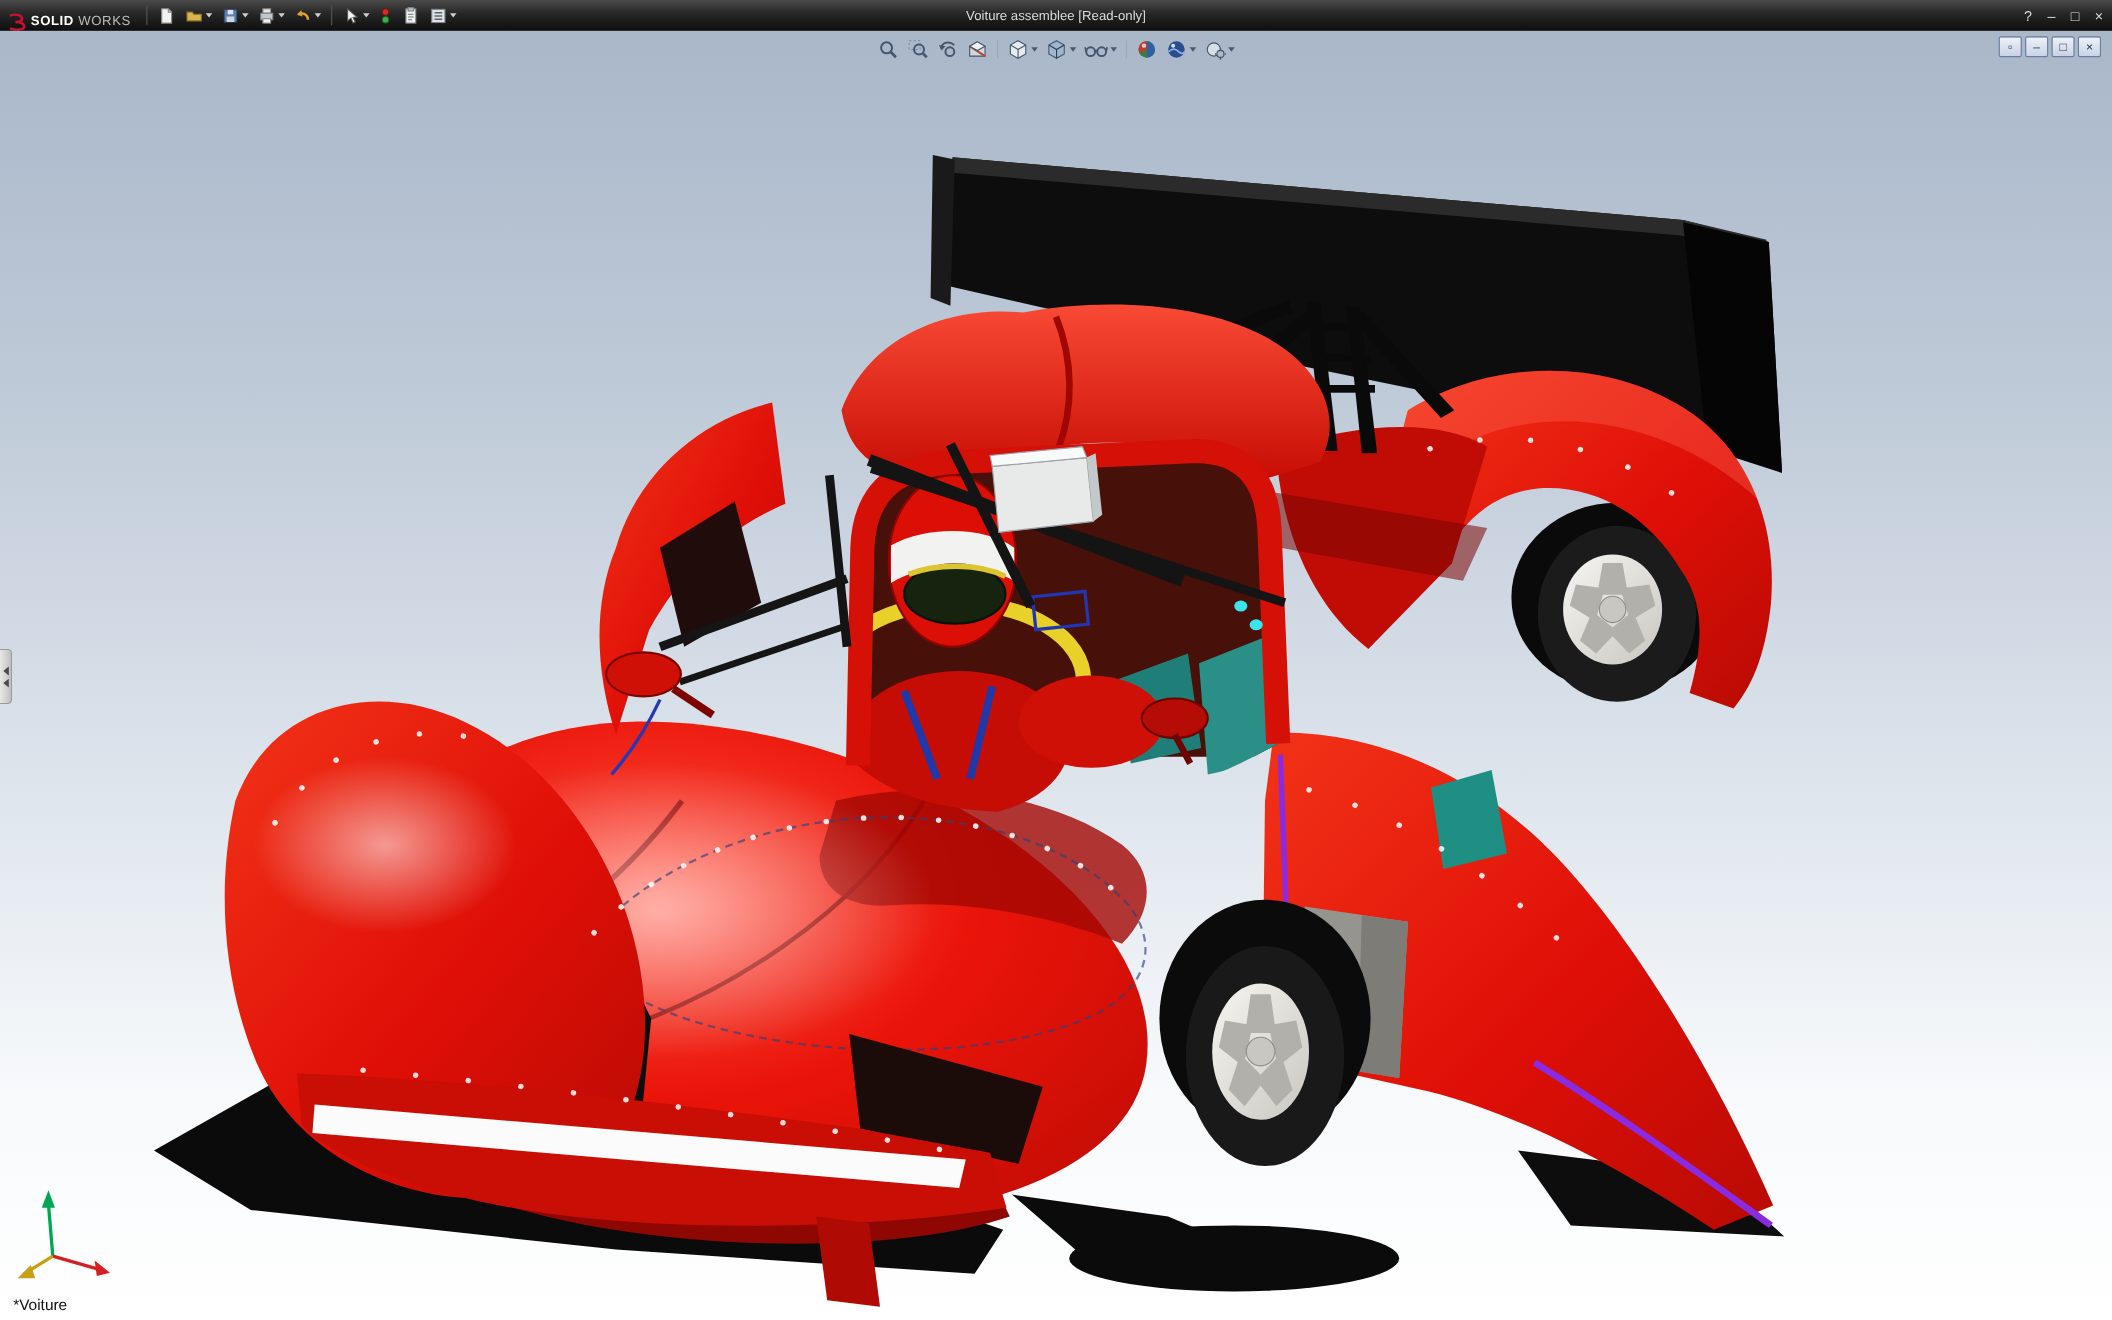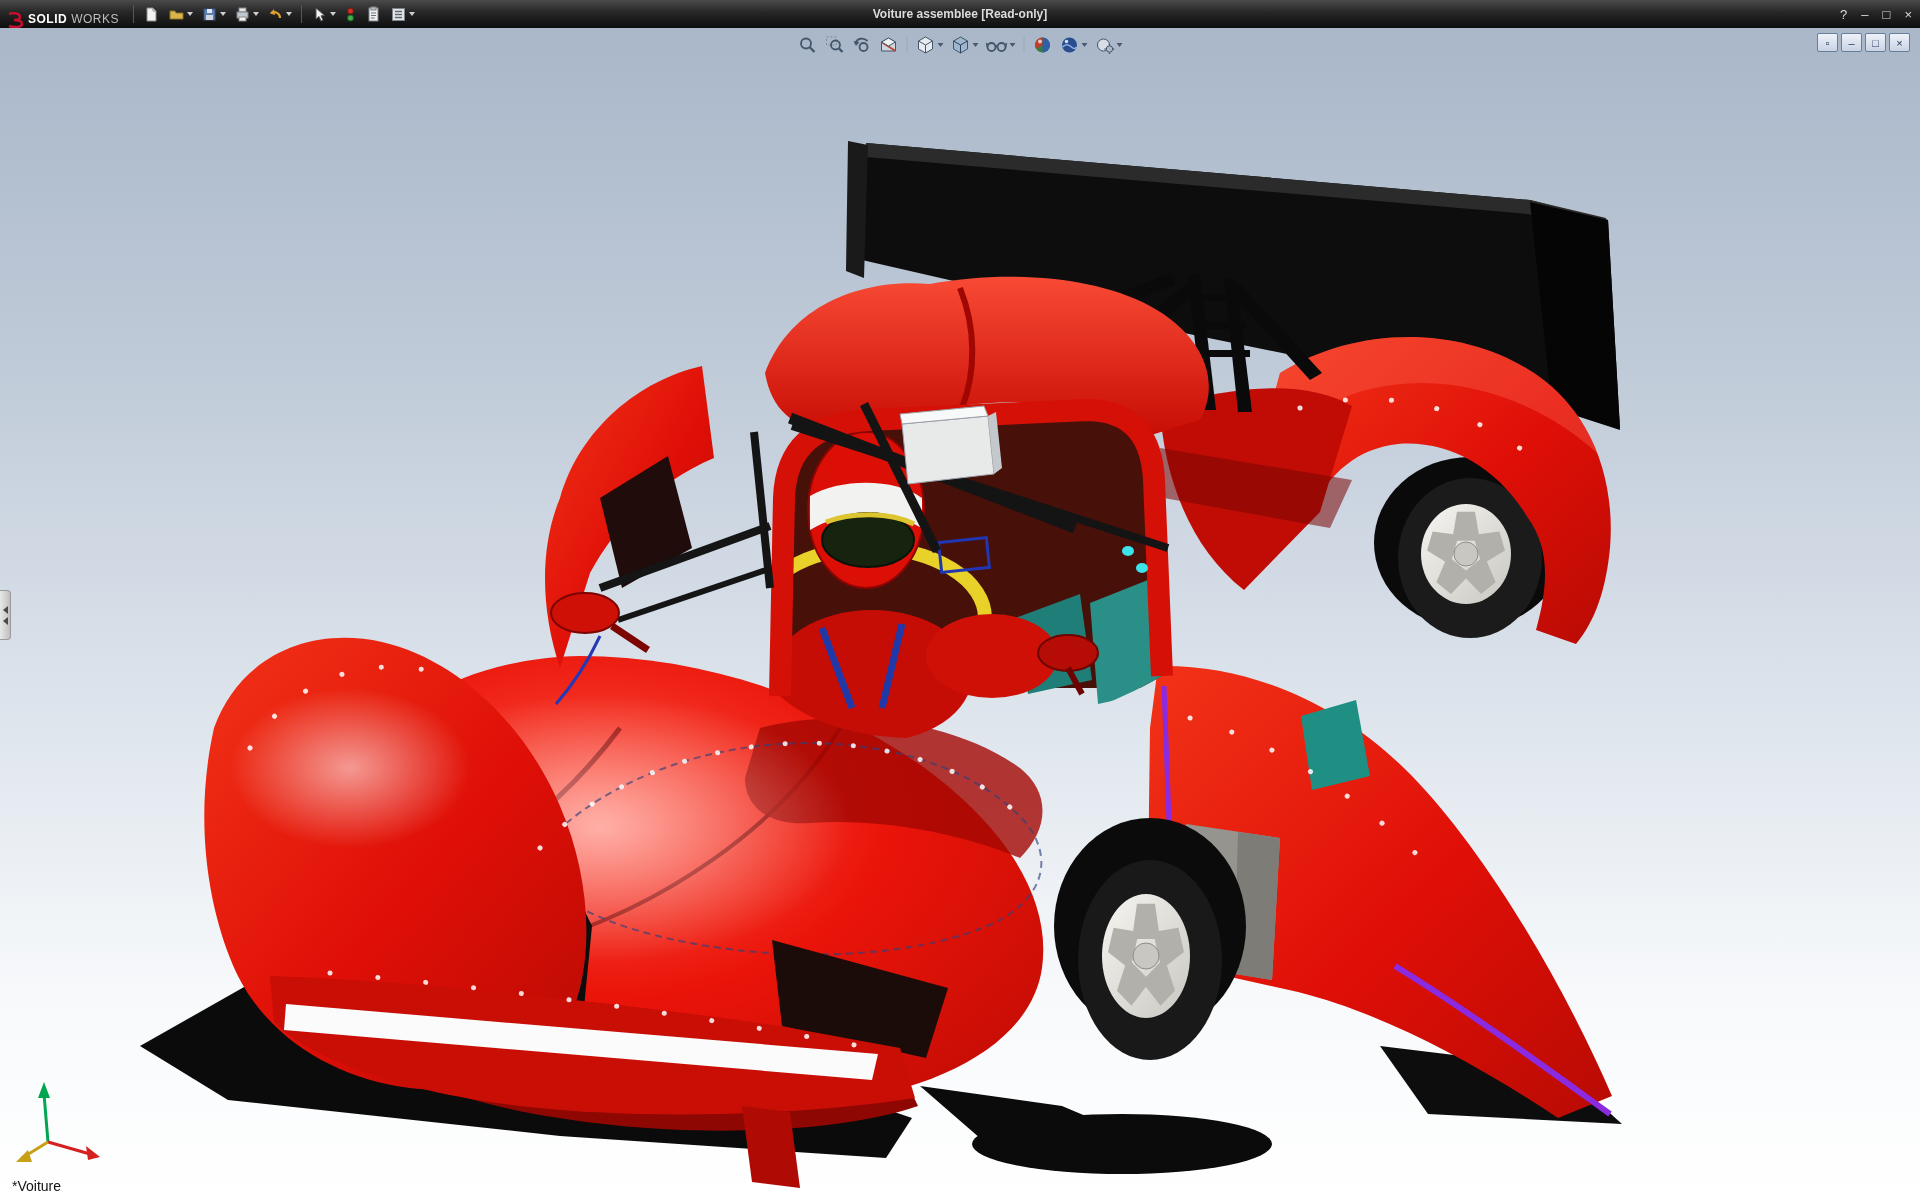--- a/index.html
+++ b/index.html
@@ -13,21 +13,21 @@
   .brand{display:flex;align-items:flex-start;gap:4px;padding:0 10px 0 6px;margin-top:12px;}
   .brand .logo3ds{width:18px;height:16px;}
   .brand .solid{font-weight:bold;color:#ffffff;letter-spacing:.5px;font-size:12px;}
   .brand .works{color:#bdbdbd;letter-spacing:.5px;font-size:12px;}
   .tb-icons{display:flex;align-items:center;gap:2px;}
   .tb-btn{display:flex;align-items:center;gap:1px;padding:2px 3px;border-radius:2px;cursor:default;}
   .dd{width:0;height:0;border-left:3px solid transparent;border-right:3px solid transparent;
     border-top:4px solid #cfcfcf;margin-left:1px;}
   .tb-sep{width:1px;height:18px;background:#555;margin:0 4px;}
   .titletext{position:absolute;left:50%;transform:translateX(-50%);top:0;height:28px;
-    display:flex;align-items:center;color:#dcdcdc;font-size:12px;white-space:nowrap;font-weight:bold;}
+    display:flex;align-items:center;color:#dcdcdc;font-size:12px;white-space:nowrap;}
   .win-controls{position:absolute;right:6px;top:0;height:28px;display:flex;align-items:center;gap:10px;
     color:#dcdcdc;font-size:13px;}
   .win-controls span{cursor:default;padding:0 2px;}
 
   
   .viewport{position:relative;flex:1 1 auto;overflow:hidden;
     background:linear-gradient(180deg,#a9b7c9 0%,#bfcad8 28%,#dde4ec 58%,#f7f9fb 82%,#ffffff 100%);}
   .carsvg{position:absolute;left:0;top:0;width:1920px;height:1172px;}
 
   

